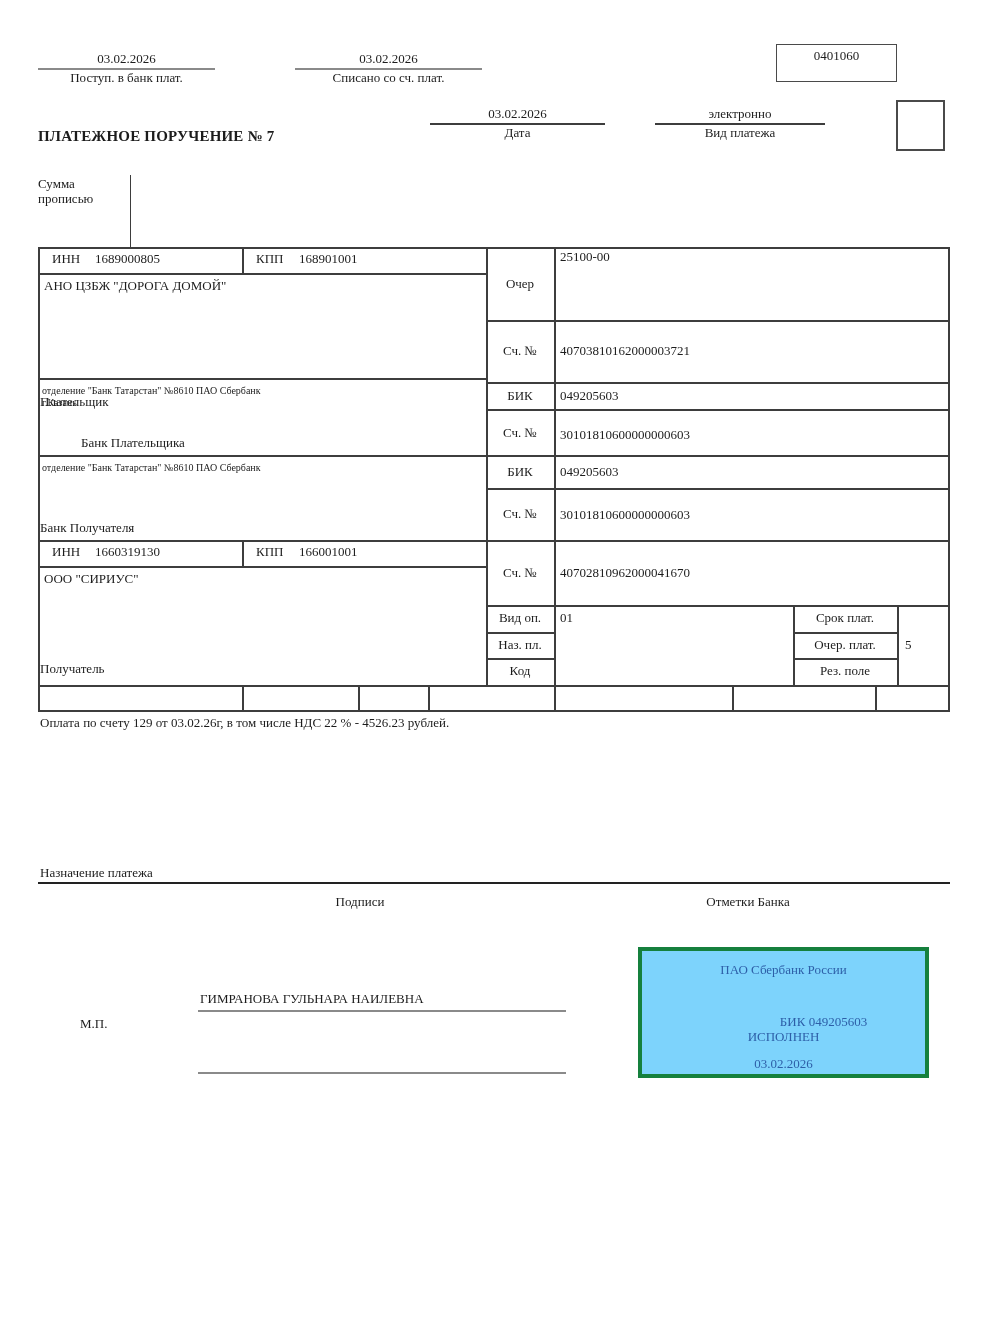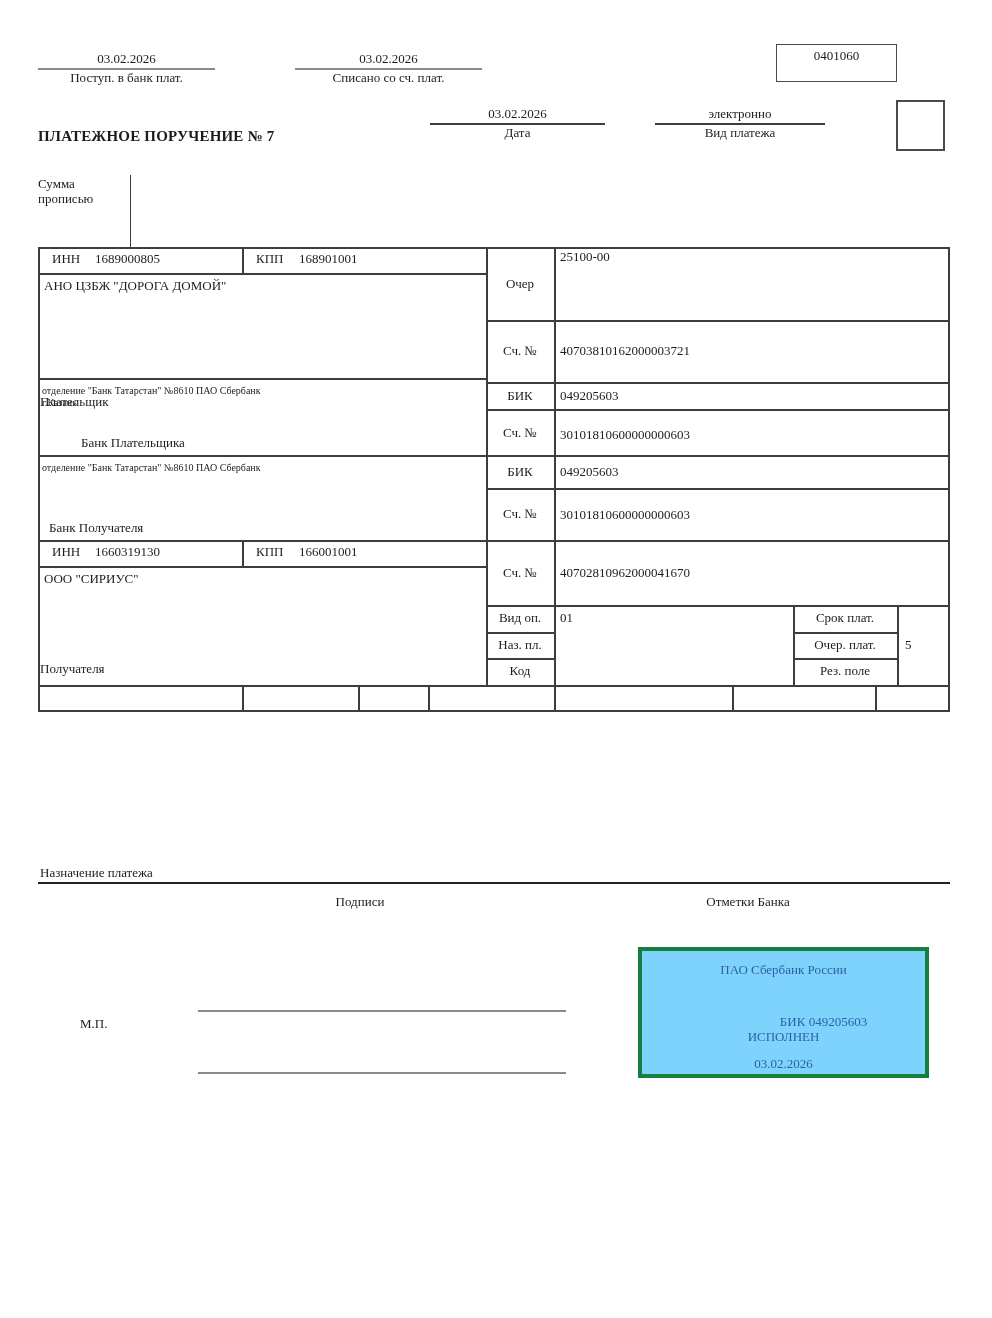--- a/index.html
+++ b/index.html
@@ -99,28 +99,28 @@
   <div class="abs" style="left:44px;top:279px;width:430px;">АНО ЦЗБЖ "ДОРОГА ДОМОЙ"</div>
   <div class="abs" style="left:40px;top:362px;margin-top:33px;">Плательщик</div>
 
   <div class="abs small" style="left:42px;top:385px;width:430px;">
     <div>отделение "Банк Татарстан" №8610 ПАО Сбербанк</div>
     <div>г.Казань</div>
   </div>
   <div class="abs" style="left:40px;top:436px;padding-left:41px;">Банк Плательщика</div>
 
   <div class="abs small" style="left:42px;top:462px;width:430px;">отделение "Банк Татарстан" №8610 ПАО Сбербанк</div>
-  <div class="abs" style="left:40px;top:521px;margin-left:9px;">Банк Получателя</div>
+  <div class="abs" style="left:40px;top:521px;">Банк Получателя</div>
 
   <div class="abs" style="left:52px;top:545px;">ИНН</div>
   <div class="abs" style="left:95px;top:545px;">1660319130</div>
   <div class="abs" style="left:256px;top:545px;">КПП</div>
   <div class="abs" style="left:299px;top:545px;">166001001</div>
   <div class="abs" style="left:44px;top:572px;width:430px;">ООО "СИРИУС"</div>
-  <div class="abs" style="left:40px;top:662px;">Получателя</div>
+  <div class="abs" style="left:40px;top:662px;">Получатель</div>
 
   <div class="abs c" style="left:486px;top:277px;width:68px;">Очер</div>
   <div class="abs c" style="left:486px;top:344px;width:68px;">Сч. №</div>
   <div class="abs c" style="left:486px;top:389px;width:68px;">БИК</div>
   <div class="abs c" style="left:486px;top:426px;width:68px;">Сч. №</div>
   <div class="abs c" style="left:486px;top:465px;width:68px;">БИК</div>
   <div class="abs c" style="left:486px;top:507px;width:68px;">Сч. №</div>
   <div class="abs c" style="left:486px;top:566px;width:68px;">Сч. №</div>
   <div class="abs c" style="left:486px;top:611px;width:68px;">Вид оп.</div>
   <div class="abs c" style="left:486px;top:638px;width:68px;">Наз. пл.</div>
@@ -133,26 +133,28 @@
   <div class="abs" style="left:560px;top:465px;">049205603</div>
   <div class="abs" style="left:560px;top:508px;">30101810600000000603</div>
   <div class="abs" style="left:560px;top:566px;">40702810962000041670</div>
   <div class="abs" style="left:560px;top:611px;">01</div>
 
   <div class="abs c" style="left:793px;top:611px;width:104px;">Срок плат.</div>
   <div class="abs c" style="left:793px;top:638px;width:104px;">Очер. плат.</div>
   <div class="abs c" style="left:793px;top:664px;width:104px;">Рез. поле</div>
   <div class="abs" style="left:905px;top:638px;">5</div>
 
+  <div class="abs" style="left:40px;top:716px;width:880px;">Оплата по счету 129 от 03.02.26г, в том числе НДС 22 % - 4526.23 рублей.</div>
   <div class="abs" style="left:40px;top:866px;">Назначение платежа</div>
   <div class="hl" style="left:38px;top:882px;width:912px;background:#222;"></div>
 
   <div class="abs c" style="left:160px;top:895px;width:400px;">Подписи</div>
   <div class="abs c" style="left:640px;top:895px;width:216px;">Отметки Банка</div>
 
+  <div class="abs" style="left:200px;top:992px;width:360px;">ГИМРАНОВА ГУЛЬНАРА НАИЛЕВНА</div>
   <div class="hl gray" style="left:198px;top:1010px;width:368px;"></div>
   <div class="abs" style="left:80px;top:1017px;">М.П.</div>
   <div class="hl gray" style="left:198px;top:1072px;width:368px;"></div>
 
   <div class="stamp" style="left:638px;top:947px;width:291px;height:131px;">
     <div style="top:12px;">ПАО Сбербанк России</div>
     <div style="top:64px;margin-left:40px;">БИК 049205603</div>
     <div style="top:79px;">ИСПОЛНЕН</div>
     <div style="top:106px;">03.02.2026</div>
   </div>

